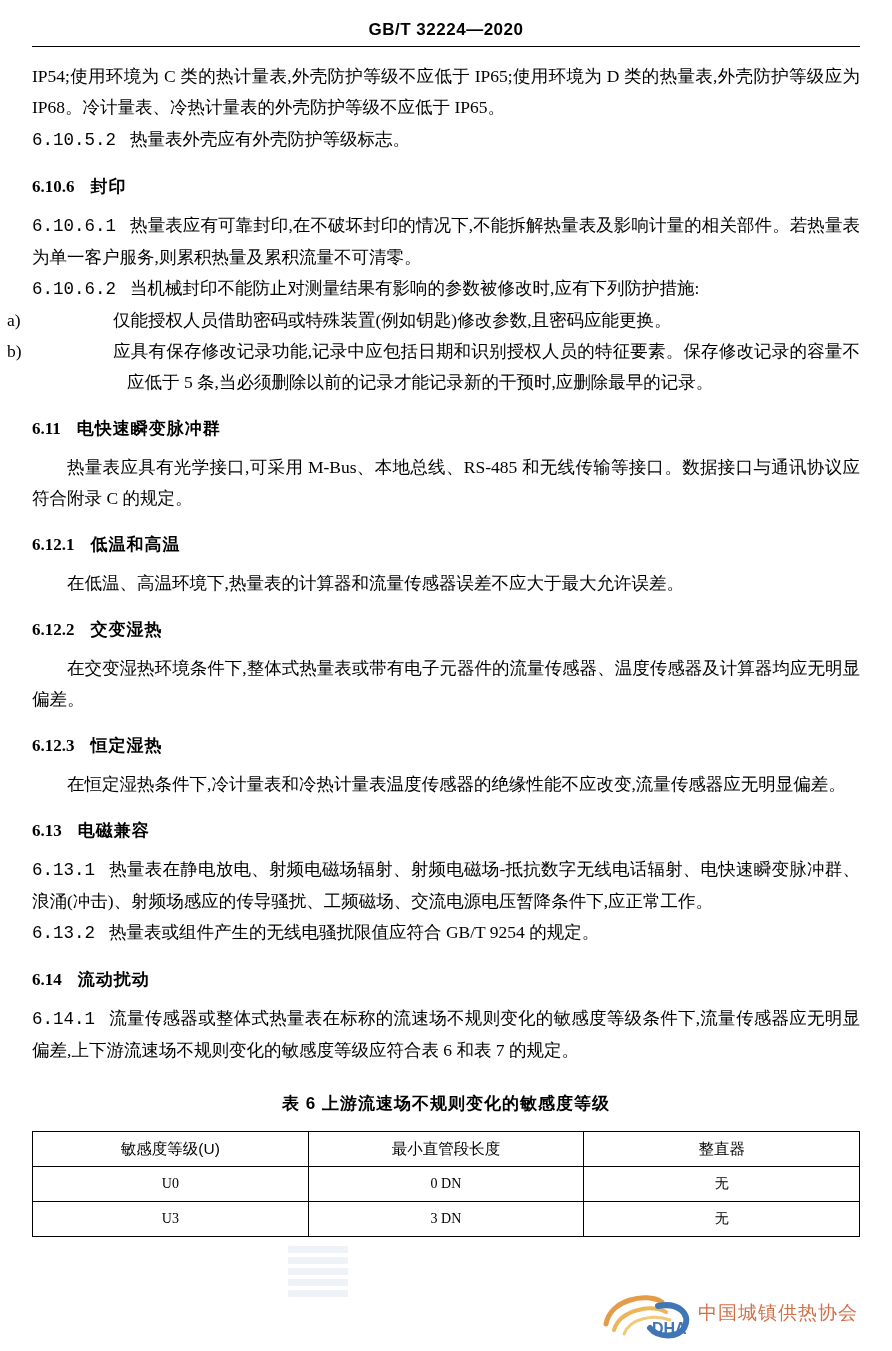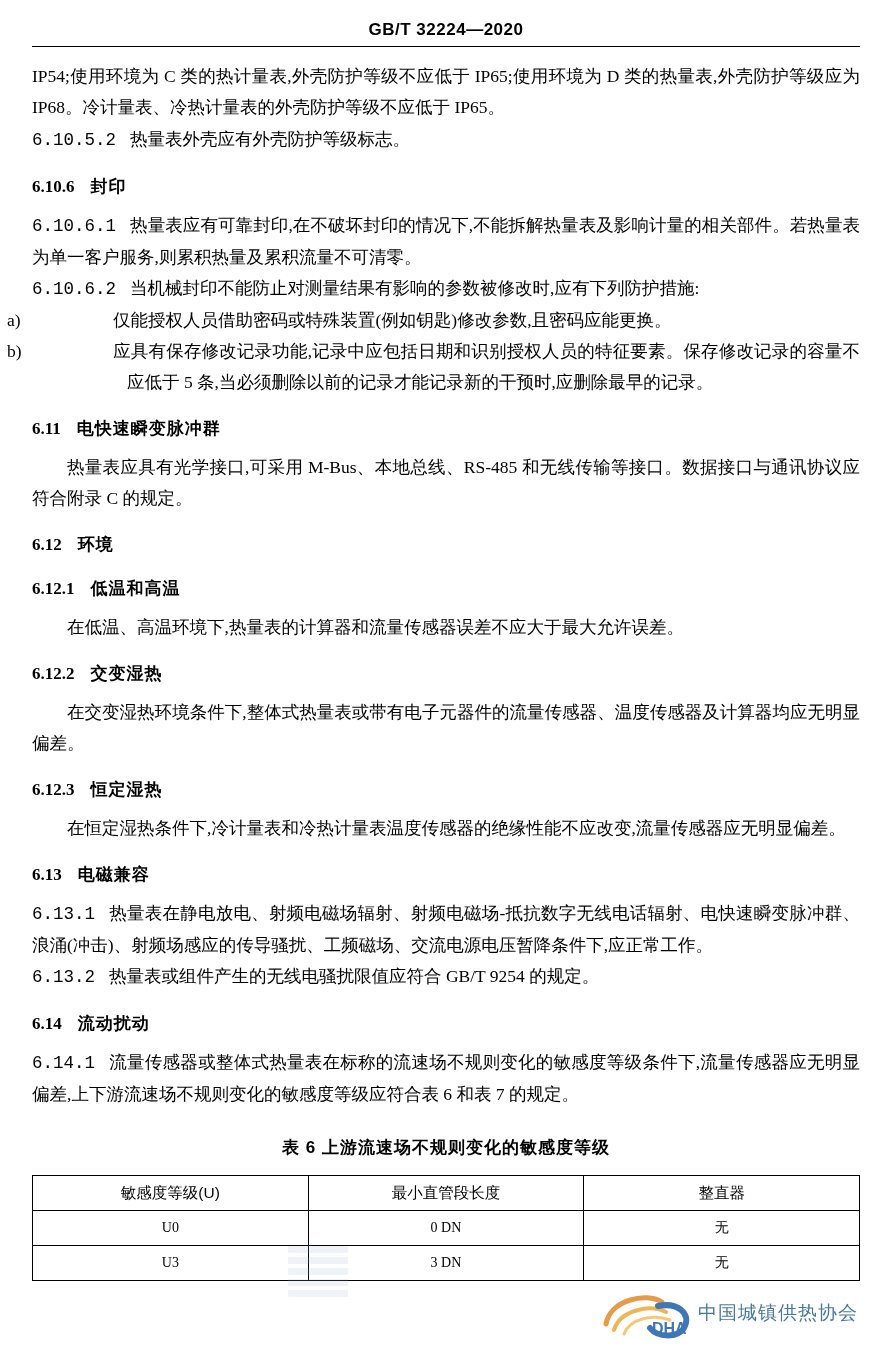--- a/index.html
+++ b/index.html
@@ -144,21 +144,21 @@
     pointer-events: none;
   }
   .wm-logo .mark {
     position: relative;
     width: 96px;
     height: 58px;
   }
   .wm-logo .text {
     font-family: "Liberation Sans", sans-serif;
     font-size: 19px;
-    color: #0c4a6e;
+    color: #c2410c;
     opacity: 0.75;
     margin-left: 2px;
     letter-spacing: 1px;
     white-space: nowrap;
   }
 </style>
 </head>
 <body>
 
 <div class="page">
@@ -193,23 +193,20 @@
   <p class="listitem">
     <span class="marker">b)</span><span>应具有保存修改记录功能,记录中应包括日期和识别授权人员的特征要素。保存修改记录的容量不应低于 5 条,当必须删除以前的记录才能记录新的干预时,应删除最早的记录。</span>
   </p>
 
   <div class="clause-h">
     <span class="cnum">6.11</span><span class="ctitle">电快速瞬变脉冲群</span>
   </div>
 
   <p class="para indent">热量表应具有光学接口,可采用 M-Bus、本地总线、RS-485 和无线传输等接口。数据接口与通讯协议应符合附录 C 的规定。</p>
 
-  <div class="clause-h">
-    <span class="cnum">6.12</span><span class="ctitle">环境</span>
-  </div>
 
   <div class="clause-h">
     <span class="cnum">6.12.1</span><span class="ctitle">低温和高温</span>
   </div>
 
   <p class="para indent">在低温、高温环境下,热量表的计算器和流量传感器误差不应大于最大允许误差。</p>
 
   <div class="clause-h">
     <span class="cnum">6.12.2</span><span class="ctitle">交变湿热</span>
   </div>

